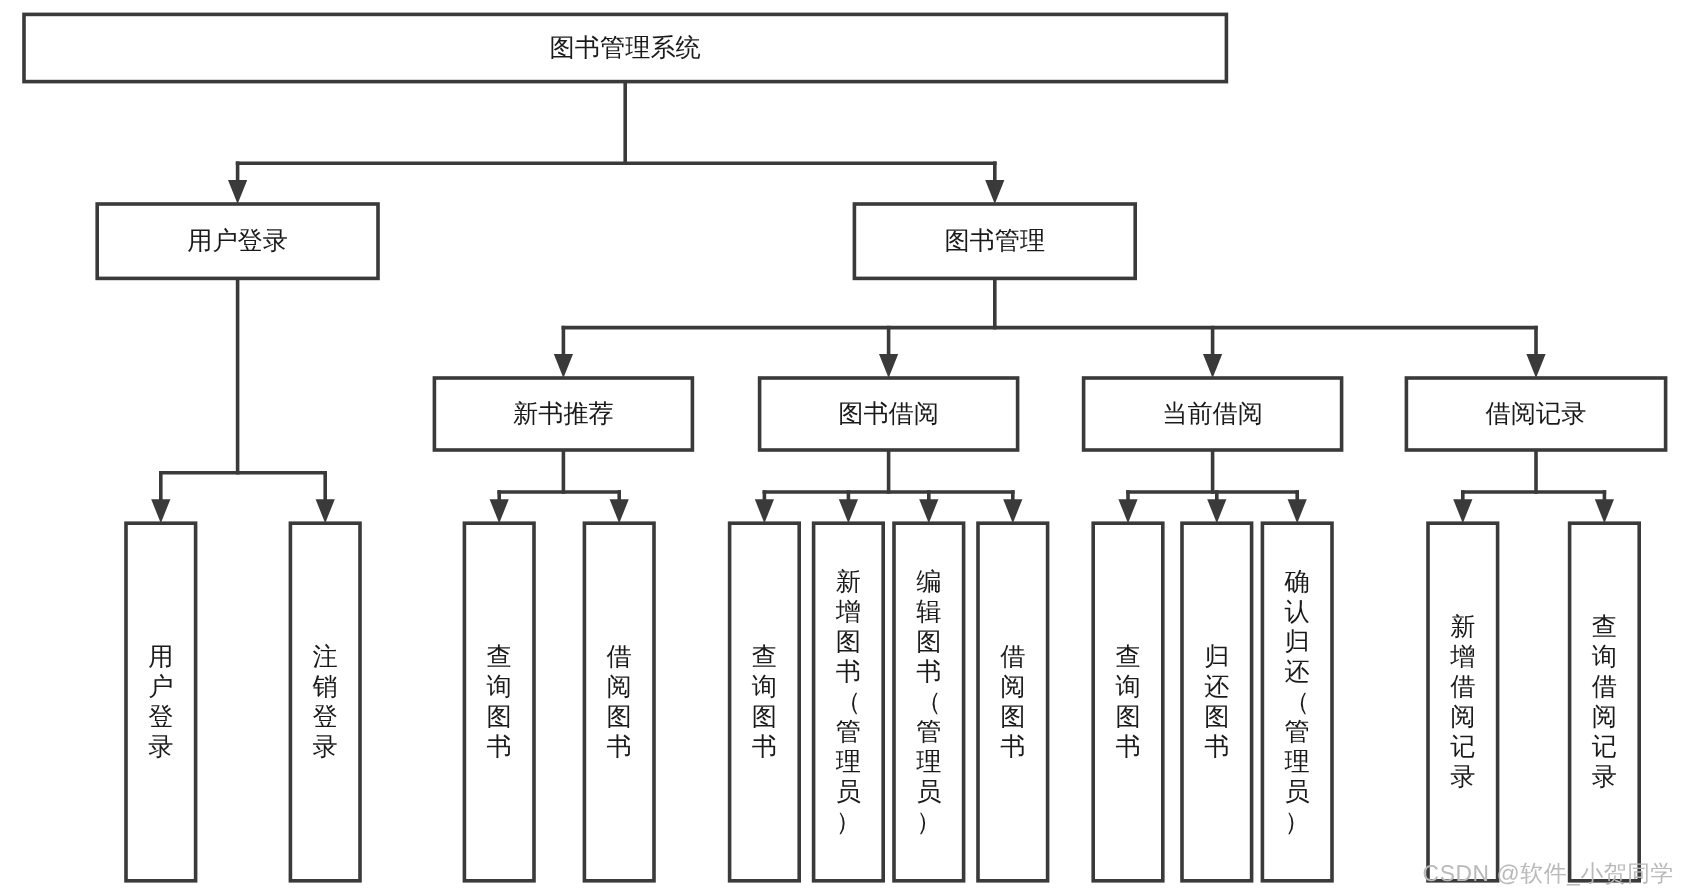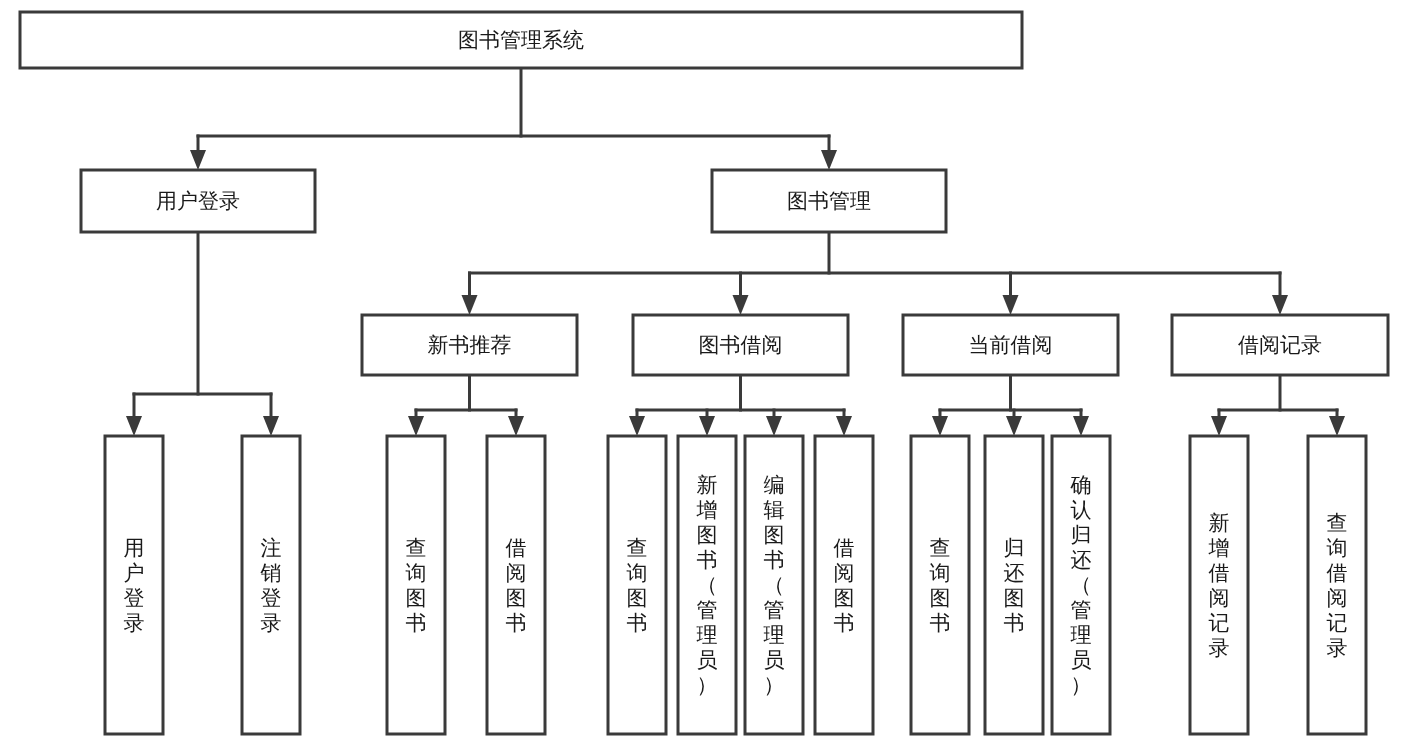--- a/index.html
+++ b/index.html
@@ -203,14 +203,15 @@
           <rect x="1190" y="436" width="58" height="298" class="node-box"></rect>
           <text x="1219" y="529.5" class="node-label-v" font-size="21"><tspan x="1219" dy="0">新</tspan><tspan x="1219" dy="25">增</tspan><tspan x="1219" dy="25">借</tspan><tspan x="1219" dy="25">阅</tspan><tspan x="1219" dy="25">记</tspan><tspan x="1219" dy="25">录</tspan></text>
         </g>
         <g>
           <rect x="1308" y="436" width="58" height="298" class="node-box"></rect>
           <text x="1337" y="529.5" class="node-label-v" font-size="21"><tspan x="1337" dy="0">查</tspan><tspan x="1337" dy="25">询</tspan><tspan x="1337" dy="25">借</tspan><tspan x="1337" dy="25">阅</tspan><tspan x="1337" dy="25">记</tspan><tspan x="1337" dy="25">录</tspan></text>
         </g>
       </g>
   </svg>
 
+  <div class="watermark-text">CSDN @软件_小贺同学</div>
 
 </div>
 
 </body></html>

